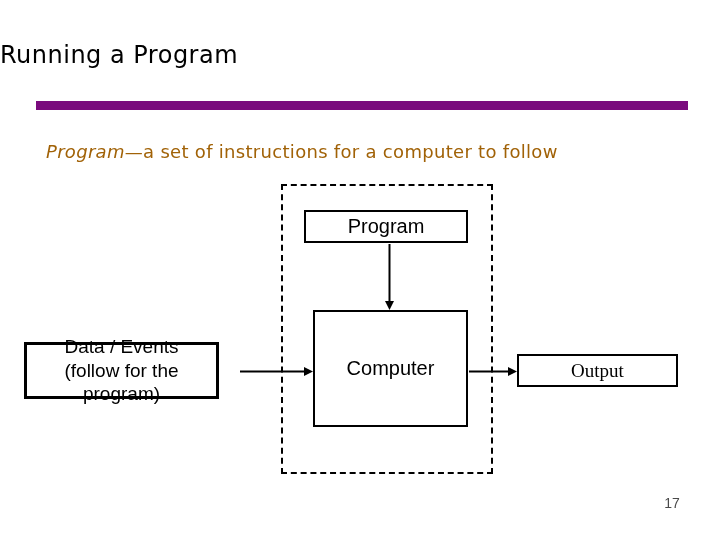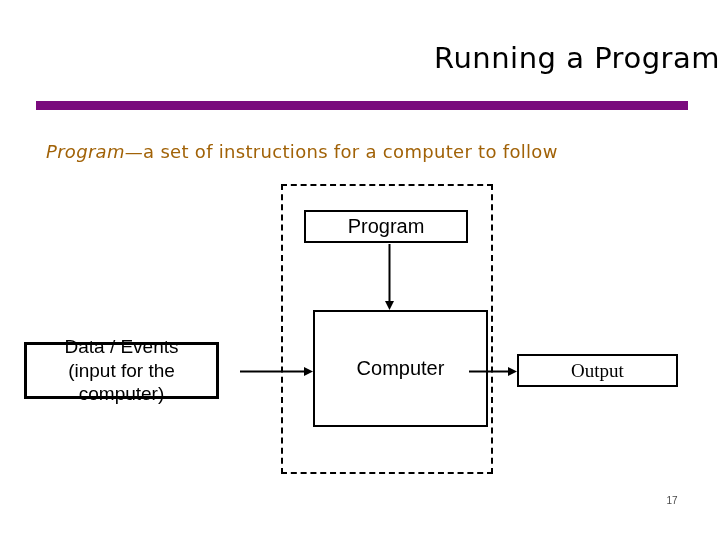--- a/index.html
+++ b/index.html
@@ -15,23 +15,23 @@
     overflow: hidden;
     font-family: "Liberation Sans", sans-serif;
     color: #000000;
   }
   
   .slide-title {
     position: absolute;
     top: 41px;
     left: 0;
     width: 720px;
-    text-align: right;
+    text-align: left;
     font-family: "DejaVu Sans", sans-serif;
-    font-size: 29px;
+    font-size: 24px;
     font-weight: 400;
     letter-spacing: 0.5px;
     color: #000000;
     white-space: nowrap;
   }
   .divider {
     position: absolute;
     left: 36px;
     top: 101px;
     width: 652px;
@@ -70,38 +70,38 @@
     flex-direction: column;
     align-items: center;
     justify-content: center;
     text-align: center;
     font-family: "Liberation Sans", sans-serif;
     font-size: 19px;
     line-height: 1.25;
     color: #000000;
   }
   .box-program  { left: 304px; top: 210px; width: 164px; height: 33px; font-size: 20px; }
-  .box-computer { left: 313px; top: 310px; width: 175px; height: 117px; font-size: 20px; }
+  .box-computer { left: 313px; top: 310px; width: 155px; height: 117px; font-size: 20px; }
   .box-input    { left: 24px;  top: 342px; width: 195px; height: 57px; border-width: 3px; }
   .box-output   { left: 517px; top: 354px; width: 161px; height: 33px; font-family: Liberation Serif, serif; }
 
   .arrow-layer {
     position: absolute;
     left: 0; top: 0;
     width: 720px; height: 540px;
     pointer-events: none;
   }
   .page-number {
     position: absolute;
     left: 658px;
     top: 495px;
     width: 28px;
     text-align: center;
     font-family: "Liberation Sans", sans-serif;
-    font-size: 10px;
+    font-size: 14px;
     color: #4A4A4A;
   }
 </style>
 </head>
 <body>
 
 <div class="slide">
 
   <div class="slide-title">Running a Program</div>
 
@@ -116,21 +116,21 @@
   <div class="box box-program">
     <span>Program</span>
   </div>
 
   <div class="box box-computer">
     <span>Computer</span>
   </div>
 
   <div class="box box-input">
     <span>Data / Events</span>
-    <span>(input for the computer)</span>
+    <span>(follow for the program)</span>
   </div>
 
   <div class="box box-output">
     <span>Output</span>
   </div>
 
   <svg class="arrow-layer" width="720" height="540" viewBox="0 0 720 540" xmlns="http://www.w3.org/2000/svg">
     <g>
       <line x1="389.5" y1="244" x2="389.5" y2="302" stroke="#000000" stroke-width="2"></line>
       <polygon points="389.5,310 385,301 394,301" fill="#000000"></polygon>

